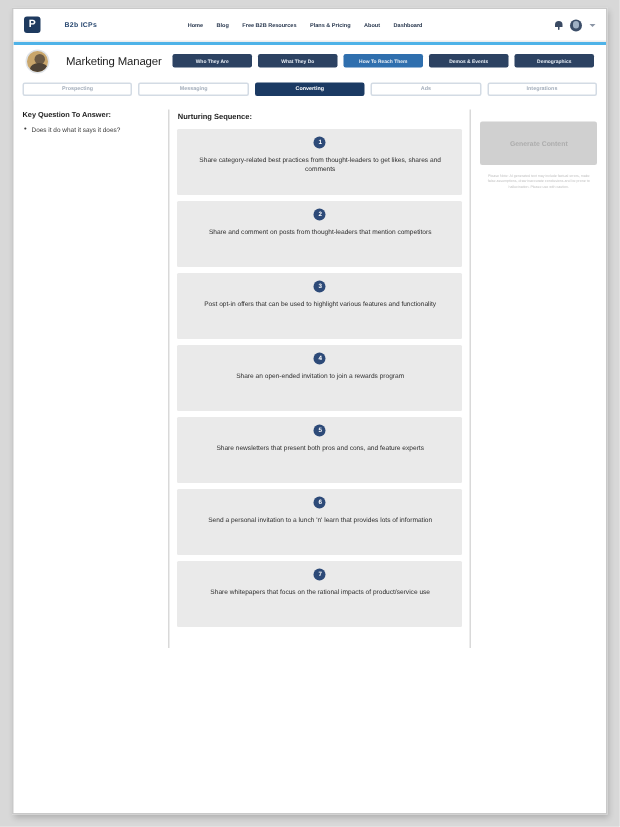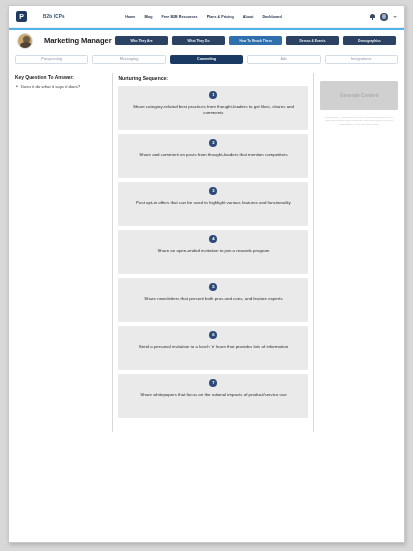--- a/index.html
+++ b/index.html
@@ -106,21 +106,21 @@
     background: #6b5a45;
   }
   .av-lg::after {
     content: ""; position: absolute; left: 2px; bottom: -2px;
     width: 12px; height: 8px; border-radius: 50% 50% 0 0;
     background: #4e4336;
   }
   .persona-title {
     margin-left: 11px;
     font-size: 7.6px;
-    font-weight: bold;
+    font-weight: normal;
     color: #1c1c1c;
     letter-spacing: -.1px;
     white-space: nowrap;
   }
   .persona-btns {
     margin-left: auto;
     display: flex; gap: 4px;
   }
   .pbtn {
     width: 53px; height: 9px;

